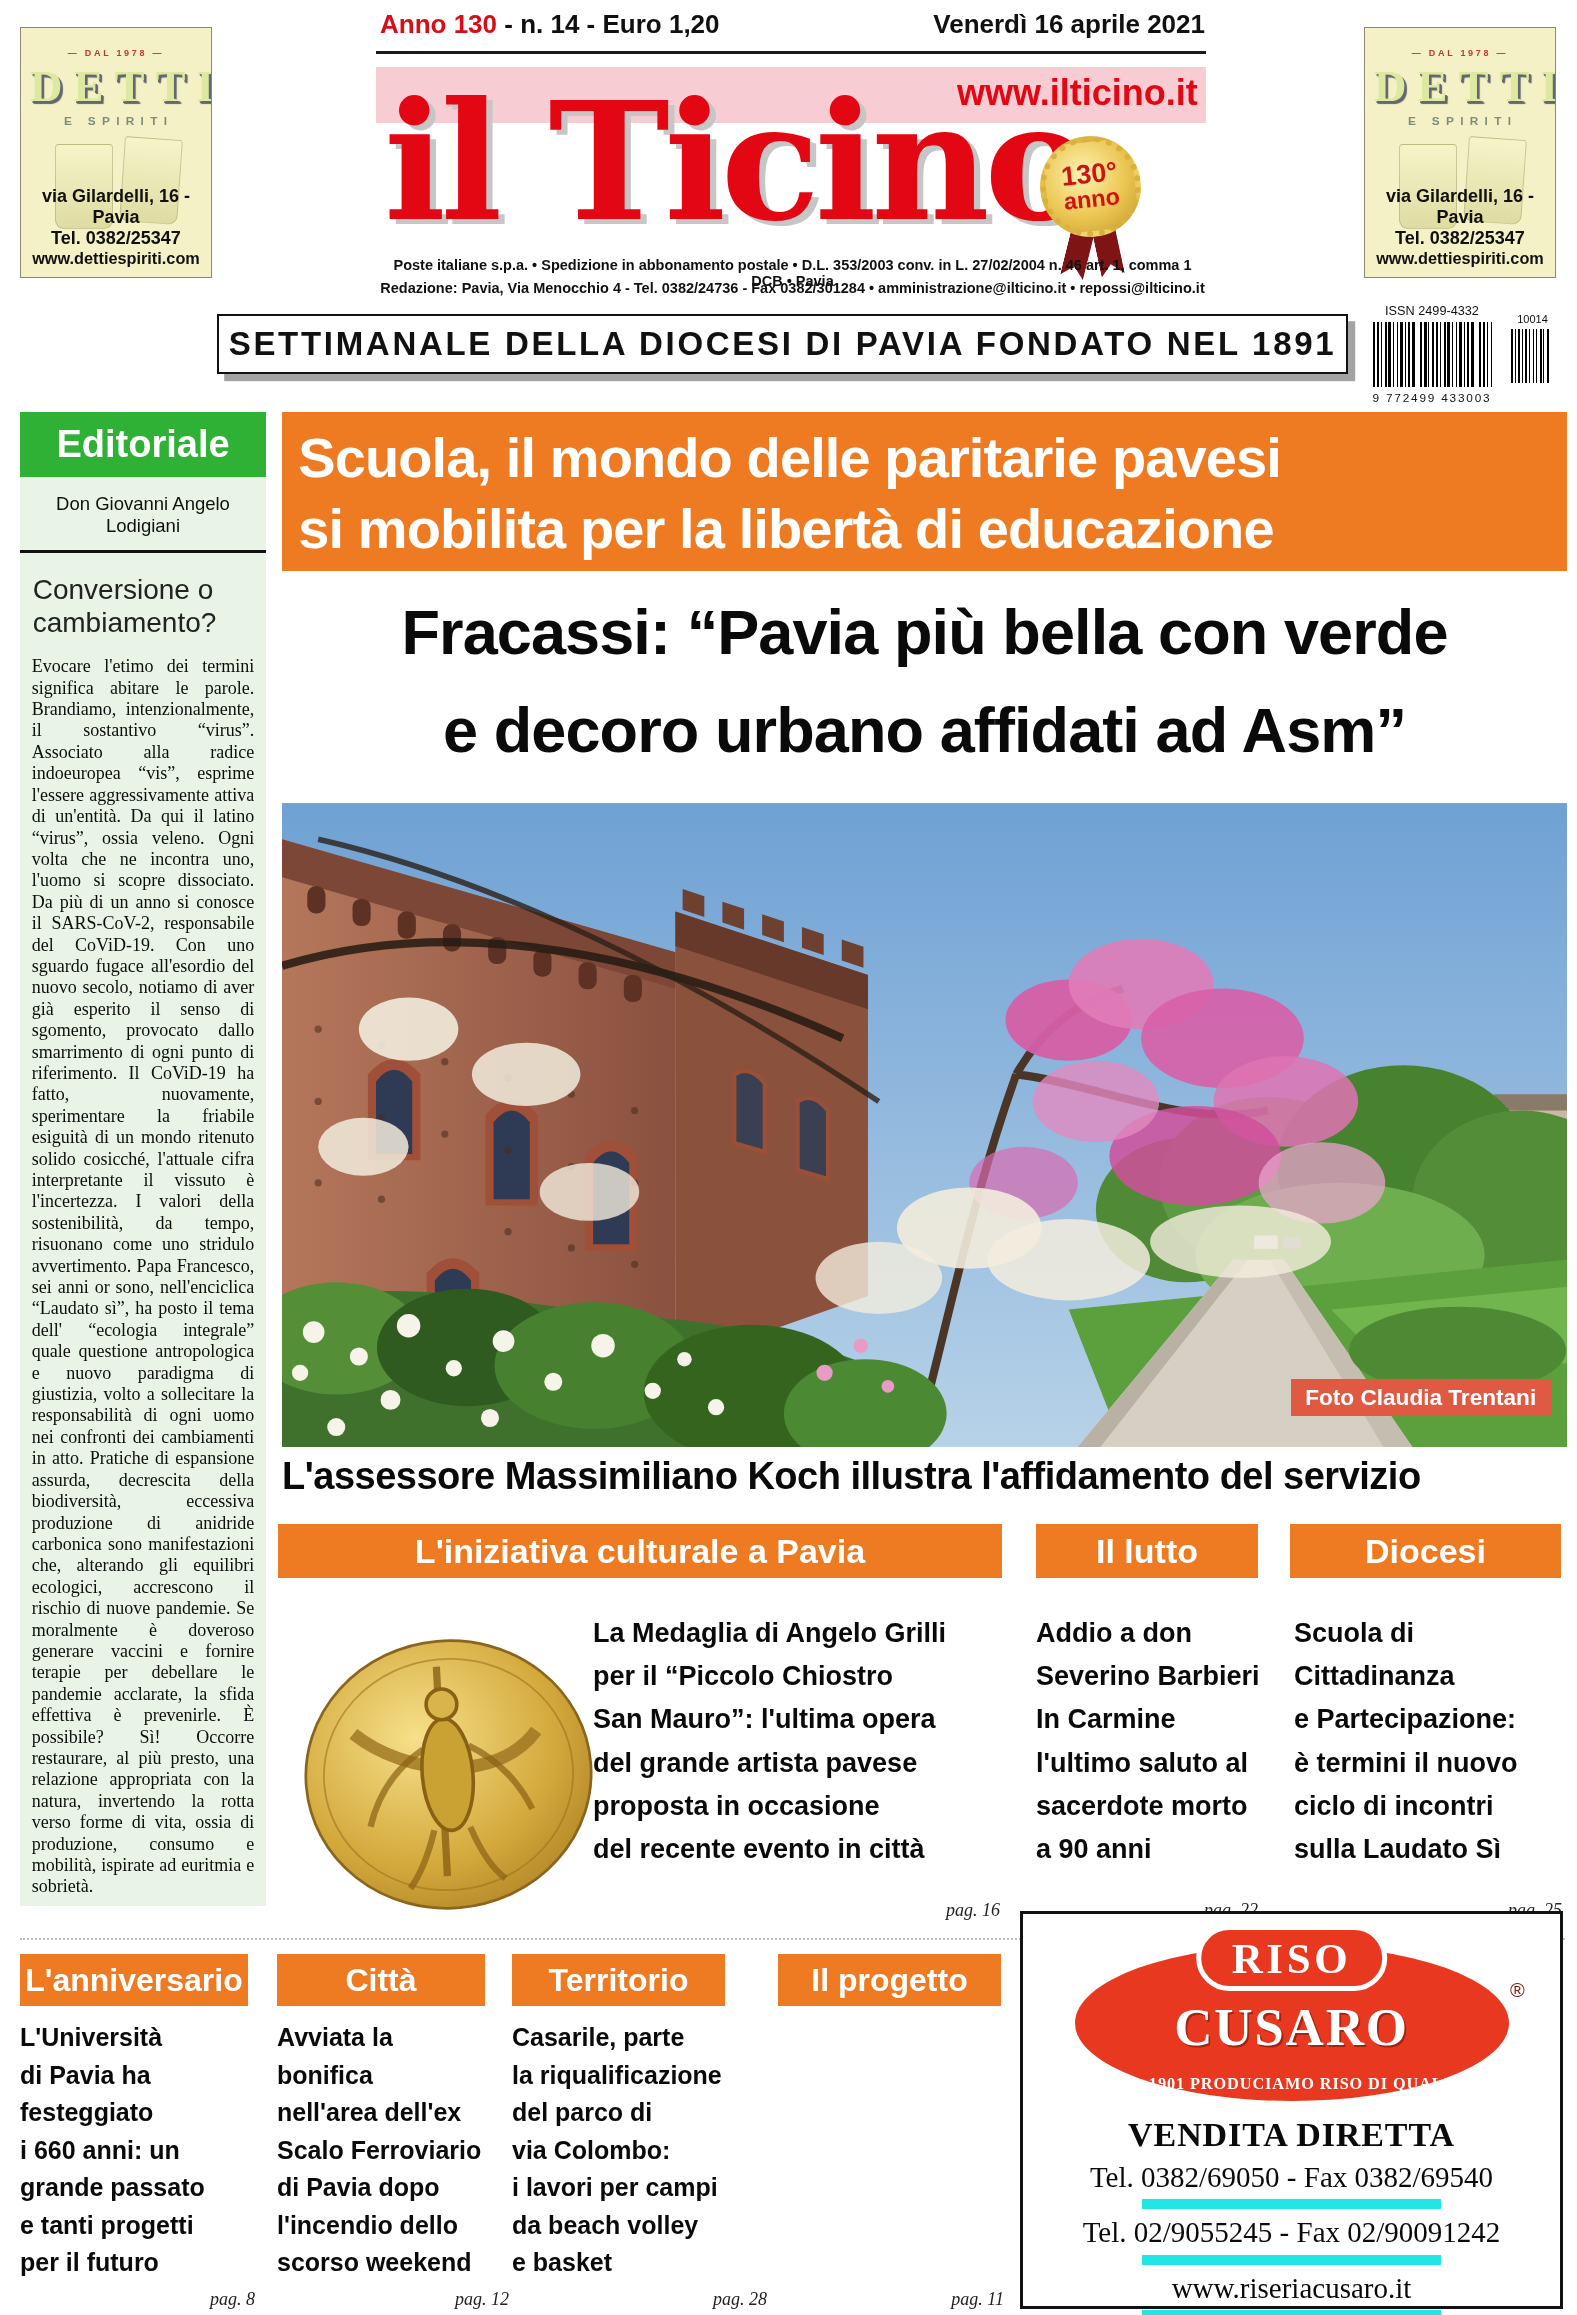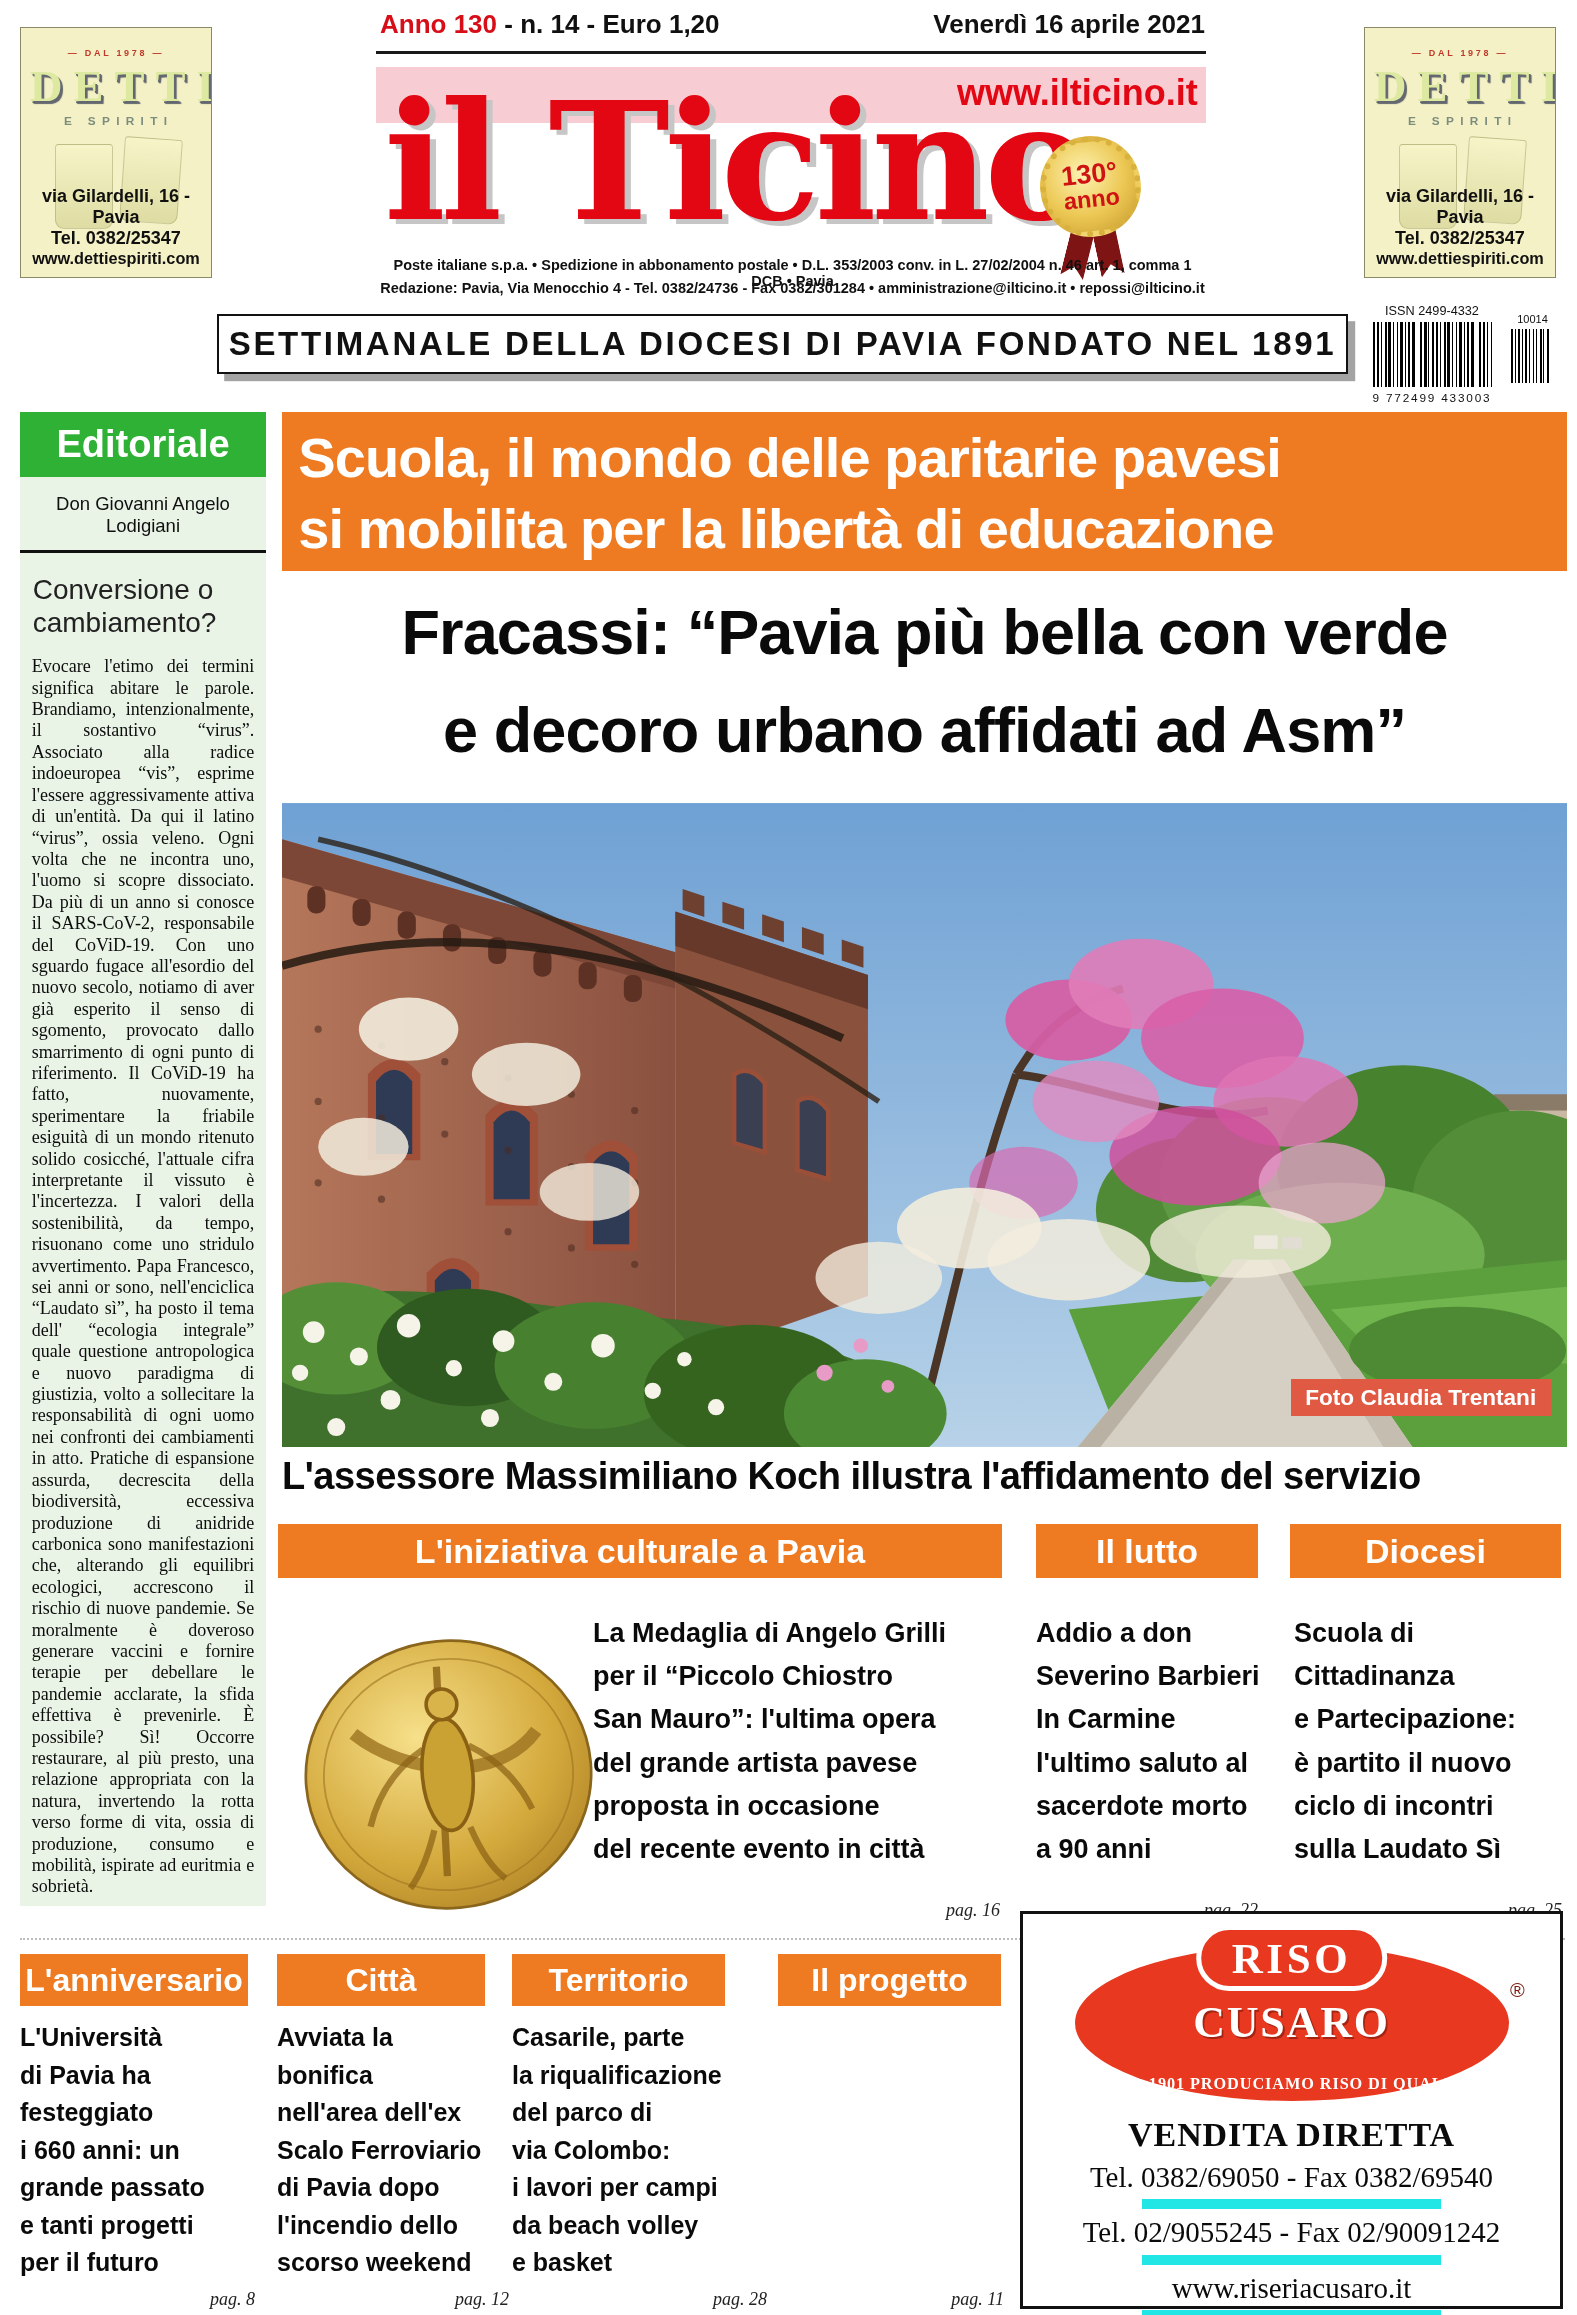--- a/index.html
+++ b/index.html
@@ -88,21 +88,21 @@
 
   .dots{left:20px;top:1938px;width:1545px;border-top:2.7px dotted #bdbdbd;}
 
   
   .cusaro{left:1020px;top:1911px;width:543px;height:398px;border:3.6px solid #111;box-sizing:border-box;
           background:#fff;text-align:center;font-family:"Liberation Serif",serif;}
   .cus-oval{position:relative;margin:31px auto 0;width:434px;height:156px;background:#e8381f;border-radius:50%;}
   .cus-riso{position:absolute;left:50%;top:-20px;transform:translateX(-50%);background:#e8381f;
             border:5.4px solid #fff;border-radius:42px;padding:3.6px 31px;color:#fff;font-weight:700;
             font-size:43px;letter-spacing:3.6px;}
-  .cus-main{position:absolute;left:0;right:0;top:52px;color:#fff;font-weight:700;font-size:44px;
+  .cus-main{position:absolute;left:0;right:0;top:52px;color:#fff;font-weight:700;font-size:53px;
             letter-spacing:1.8px;text-shadow:1.8px 1.8px 0 #a32412;}
   .cus-reg{position:absolute;right:-16.3px;top:34px;color:#7a1a0e;font-size:20px;font-family:"Liberation Sans",sans-serif;}
   .cus-tag{position:absolute;left:0;right:0;bottom:7.2px;color:#fff;font-weight:700;font-size:16.3px;letter-spacing:0.9px;}
   .cus-vend{margin-top:14.5px;font-size:34px;font-weight:700;letter-spacing:0.9px;color:#0a0a0a;}
   .cus-line{font-size:29px;color:#0a0a0a;margin-top:7.2px;}
   .cyan{width:299px;height:10px;background:#22e6e6;margin:5.4px auto 0;}
 </style>
 </head>
 <body>
 
@@ -360,21 +360,21 @@
 Severino Barbieri
 In Carmine
 l'ultimo saluto al
 sacerdote morto
 a 90 anni</div>
   <div class="abs pag" style="left:1036px;width:222px;top:1900px;">pag. 22</div>
 
   <div class="abs teaser midtxt" style="left:1294px;width:271px;">Scuola di
 Cittadinanza
 e Partecipazione:
-è partito il nuovo
+è termini il nuovo
 ciclo di incontri
 sulla Laudato Sì</div>
   <div class="abs pag" style="left:1294px;width:268px;top:1900px;">pag. 25</div>
 
   <div class="abs dots"></div>
 
   <div class="abs ohead" style="left:20px;top:1954px;width:228px;height:52px;font-size:32px;">L'anniversario</div>
   <div class="abs teaser bottxt" style="left:20px;width:246px;">L'Università
 di Pavia ha
 festeggiato

